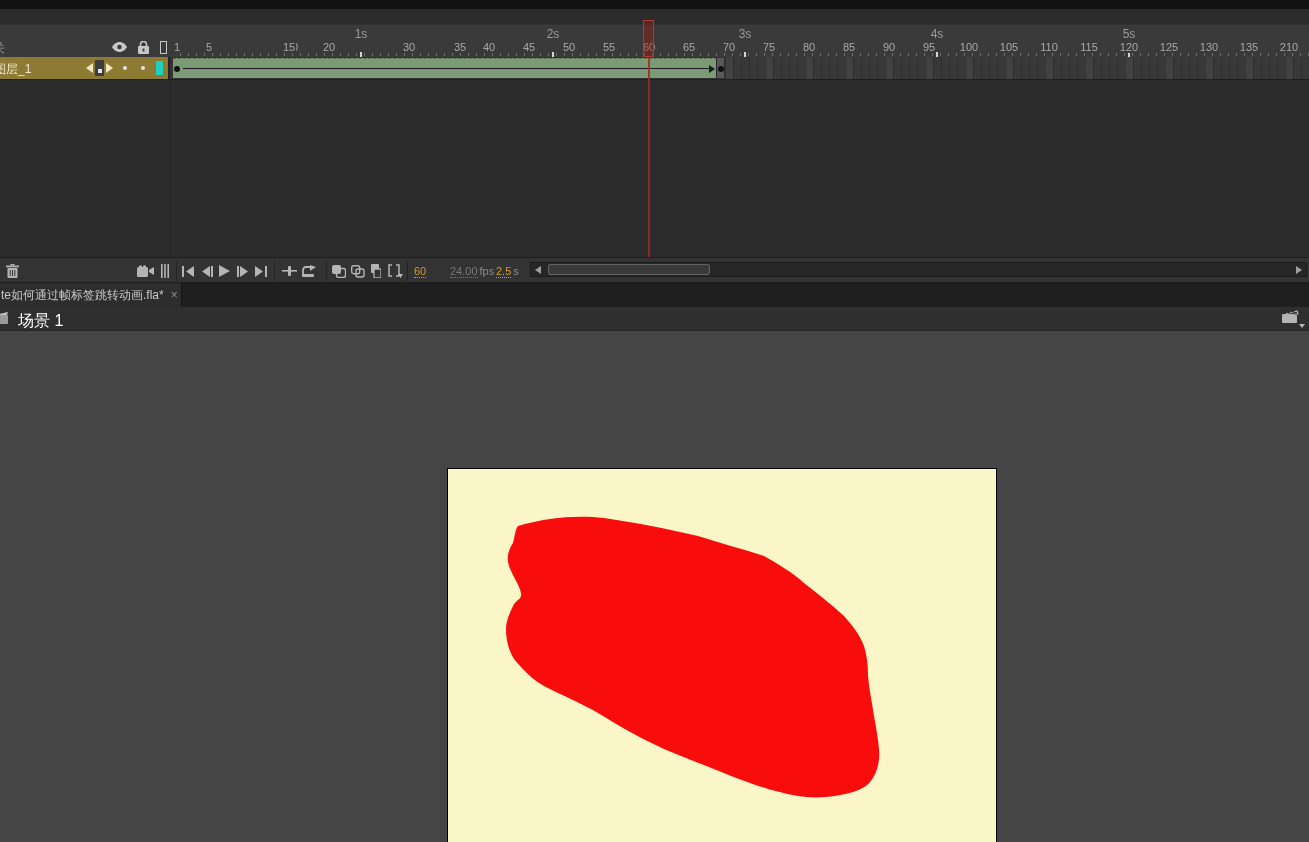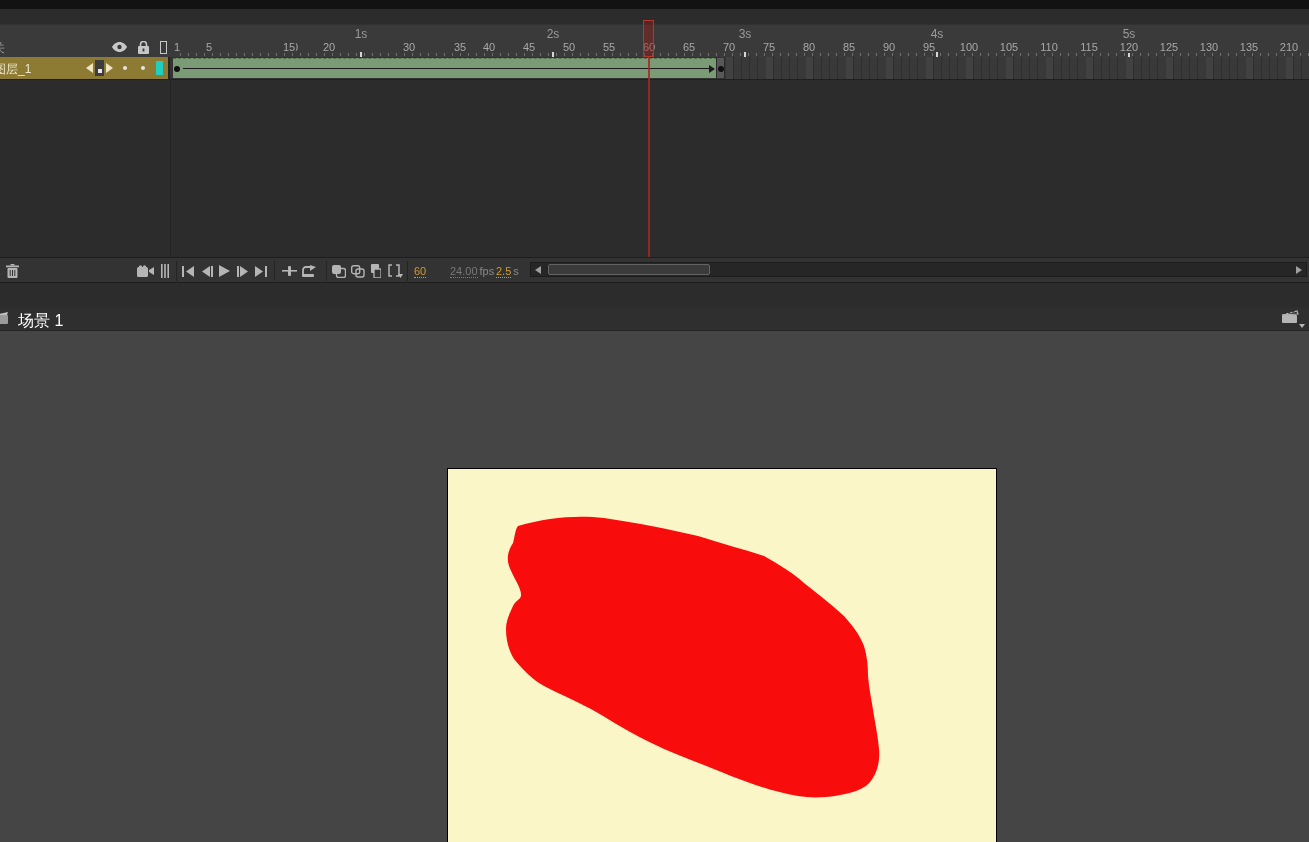--- a/index.html
+++ b/index.html
@@ -299,20 +299,26 @@
       <span class="unit">s</span>
     </span>
 
     <div class="scrollbar">
       <span class="sb-arrow sb-left"></span>
       <div class="sb-thumb"></div>
       <span class="sb-arrow sb-right"></span>
     </div>
   </div>
 
+  <div class="doc-tabbar">
+    <div class="doc-tab">
+      <span class="title">te如何通过帧标签跳转动画.fla*</span>
+      <span class="close">×</span>
+    </div>
+  </div>
 
   <div class="edit-bar">
     <span class="scene-icon-partial">
       <svg class="ic" width="14" height="12" viewBox="0 0 14 12">
           <rect x="0" y="3" width="14" height="9" rx="1" fill="#9a9a9a"></rect>
           <path d="M0 3l14-3-1 3z" fill="#c0c0c0"></path>
         </svg>
     </span>
     <span class="scene-label">场景 1</span>
     <span class="edit-scene-btn">

